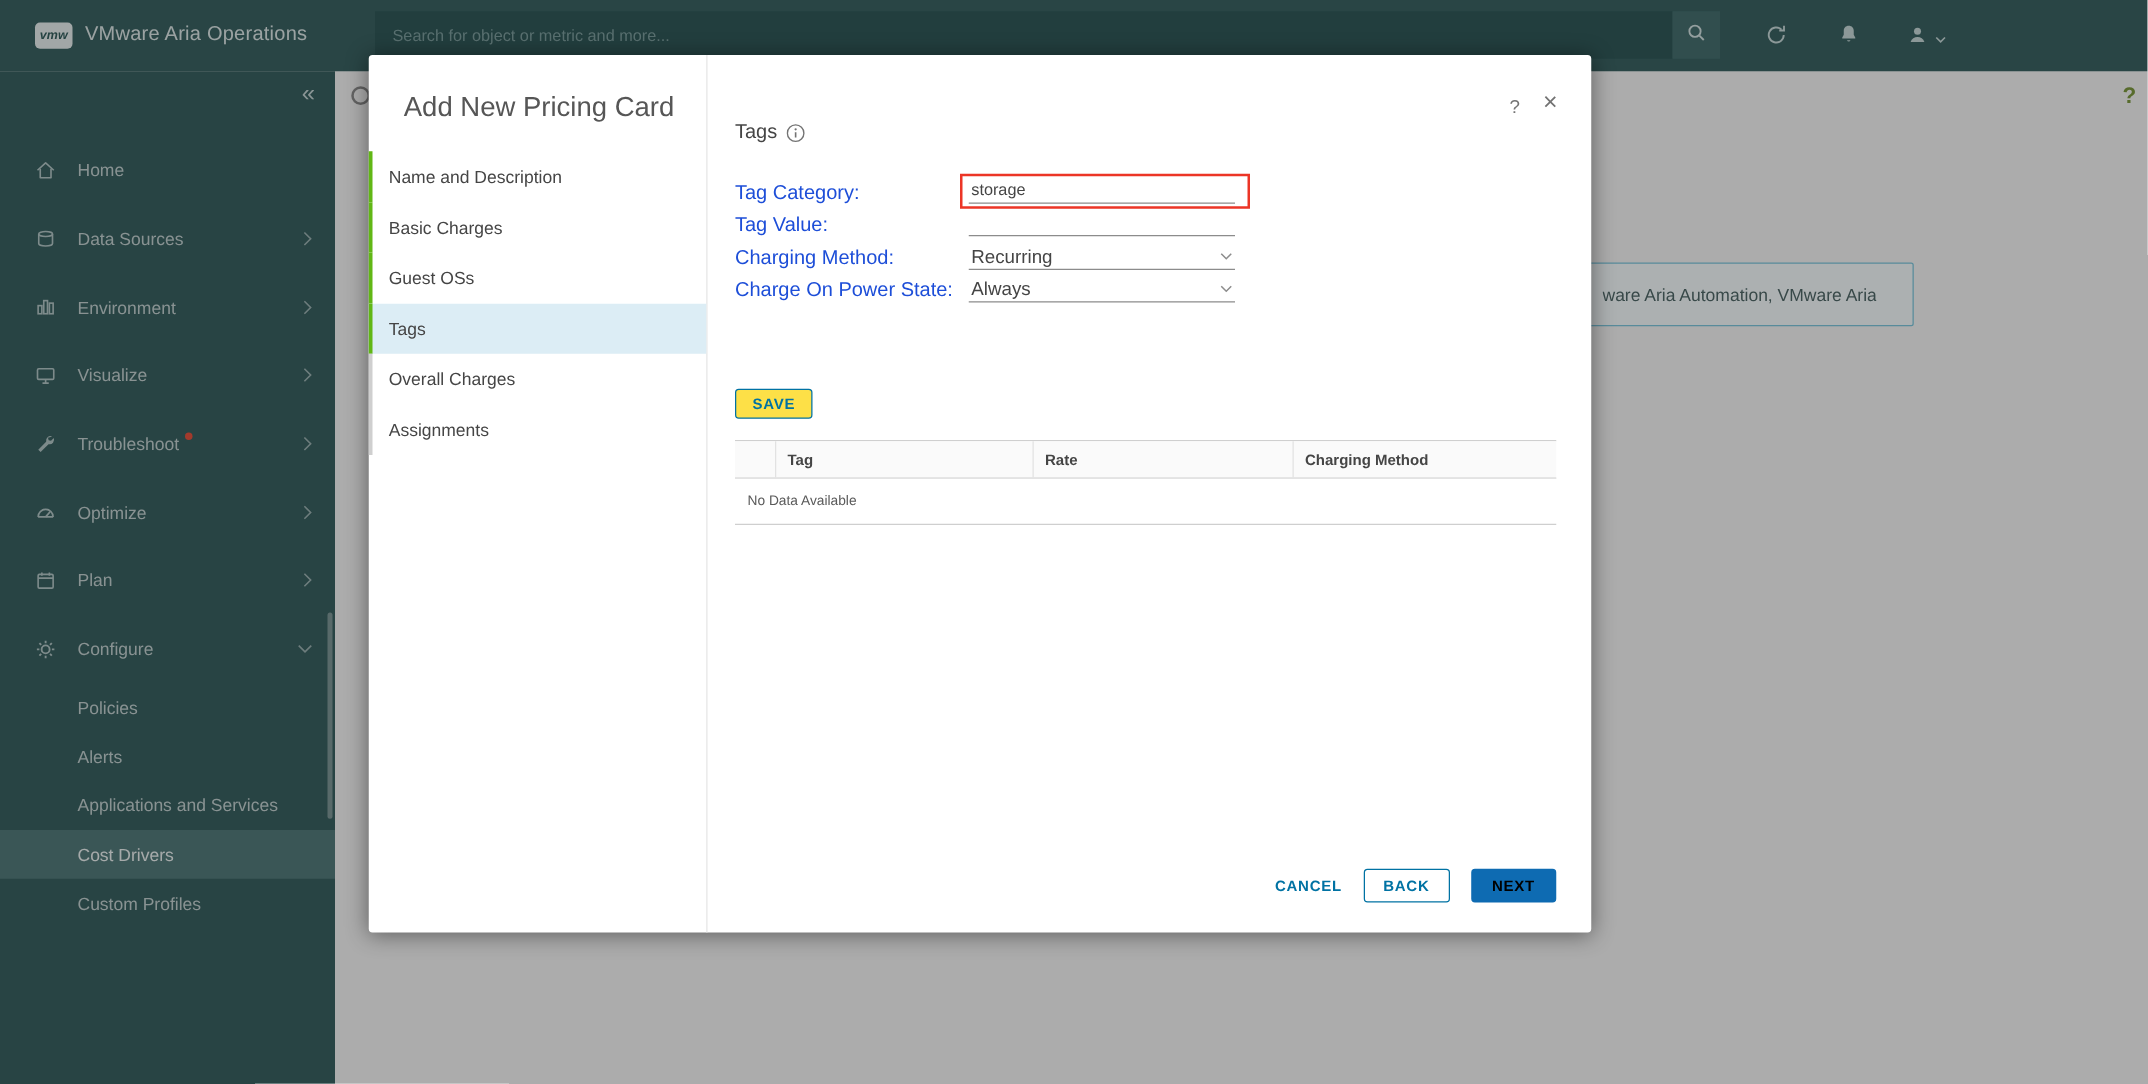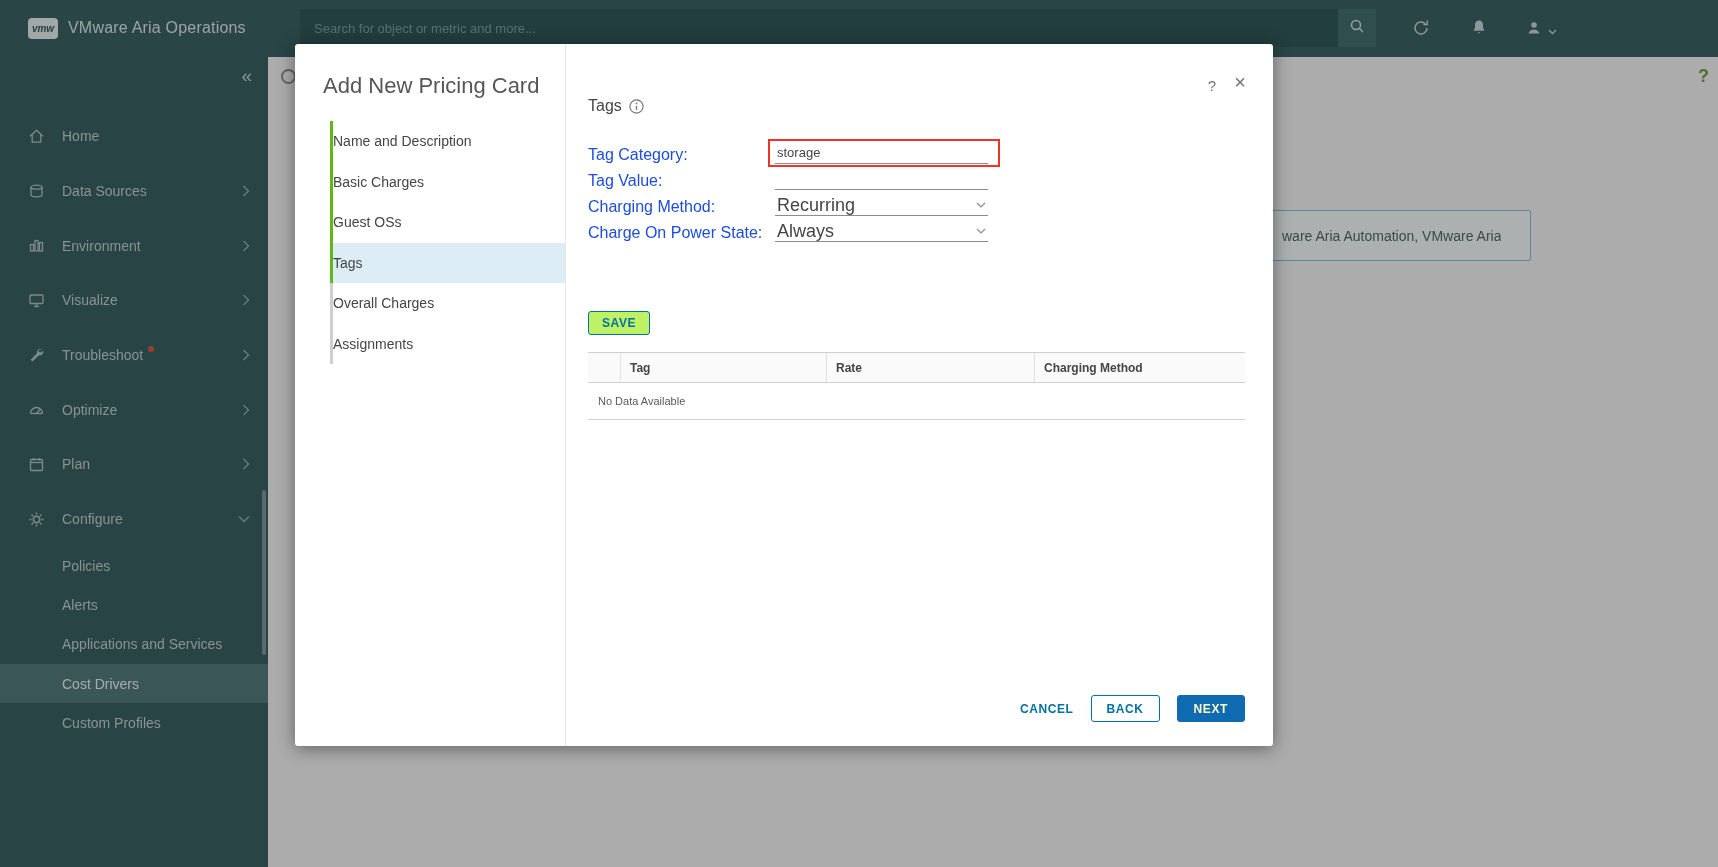--- a/index.html
+++ b/index.html
@@ -89,77 +89,77 @@
     box-shadow:0 2px 18px rgba(0,0,0,.45);
   }
   .modal-title { position:absolute; left:28px; top:29px; font-size:22px; color:#565656; font-weight:400; }
   .modal-help { position:absolute; top:33px; right:57px; color:#737373; font-size:15px; }
   .modal-close { position:absolute; top:28px; right:27px; color:#737373; font-size:20px; line-height:1; }
   .vdivider { position:absolute; left:270px; top:0; bottom:0; width:1px; background:#e6e6e6; }
 
   .steps { position:absolute; left:0; top:77px; width:270px; }
   .step {
     height:40.5px; display:flex; align-items:center;
-    margin-left:35px; 
+    padding-left:13px;
     border-left:3px solid #cfcfcf; font-size:14px; color:#454545;
   }
   .step.done, .step.current { border-left-color: var(--step-green, #61b715); }
   .step.current { background: var(--step-active-bg, #dcedf5); }
 
   .content { position:absolute; left:293px; top:0; right:0; bottom:0; }
   .section-head { position:absolute; left:0; top:53px; display:flex; align-items:center; gap:7px; font-size:16px; color:#454545; }
   .section-head .info { display:flex; }
 
   .form { position:absolute; left:0; top:97px; width:420px; }
   .frow { position:relative; height:26px; }
   .flabel { position:absolute; left:0; top:5px; font-size:16px; color:#1d4ed8; }
   .ffield { position:absolute; left:187px; top:2px; width:213px; }
   .u-input {
     width:100%; height:20px; border:none; outline:none; background:transparent;
     border-bottom:1px solid #8c8c8c; font-size:13px; color:#454545;
     font-family:inherit; padding:0 0 2px 2px;
   }
   .u-select {
     width:100%; height:21px; border-bottom:1px solid #8c8c8c;
-    display:flex; align-items:center; font-size:18px; color:#454545; padding-left:2px;
+    display:flex; align-items:center; font-size:15px; color:#454545; padding-left:2px;
     position:relative;
   }
   .u-select .sel-chev { position:absolute; right:2px; top:7px; display:flex; }
   .currency { position:absolute; left:174px; top:5px; font-size:13px; color:#454545; font-weight:bold; }
   .frow.base .ffield { left:209px; width:191px; }
   .u-number { position:relative; }
   .u-number .stepper { position:absolute; right:2px; top:1px; display:flex; flex-direction:column; gap:1px; }
 
   .red-annot {
     position:absolute; left:180px; top:95px; width:232px; height:28px;
     border:2px solid var(--annotation-red, #ec3526); z-index:3; pointer-events:none;
   }
 
   .btn { font-family:inherit; font-size:12px; font-weight:bold; letter-spacing:.6px;
          border-radius:3px; display:inline-flex; align-items:center; justify-content:center; }
   .save-btn {
     position:absolute; left:0; top:267px; height:24px; padding:0 13px;
-    background:#bef264; border:1px solid var(--accent-blue, #0072a3); color:var(--accent-blue, #0072a3);
+    background:#fde047; border:1px solid var(--accent-blue, #0072a3); color:var(--accent-blue, #0072a3);
   }
 
   .grid { position:absolute; left:0; top:308px; width:657px; border-top:1px solid #cfcfcf; }
   .grid-head { display:flex; height:30px; background:#fafafa; border-bottom:1px solid #cfcfcf; }
   .gh-cell {
     display:flex; align-items:center; padding-left:9px;
     font-size:12px; font-weight:bold; color:#454545;
   }
   .gh-cell + .gh-cell { border-left:1px solid #e2e2e2; }
   .gh-sel { width:32px; } .gh-tag { width:206px; } .gh-rate { width:208px; } .gh-method { width:211px; }
   .grid-body { height:37px; display:flex; align-items:center; padding-left:10px;
                font-size:11px; color:#5a5a5a; border-bottom:1px solid #cfcfcf; background:#fff; }
 
   .modal-footer { position:absolute; right:28px; bottom:24px; display:flex; align-items:center; gap:17px; }
   .link-btn { color:var(--accent-blue, #0072a3); background:none; border:none; height:27px; }
   .outline-btn { background:#fff; border:1px solid var(--accent-blue, #0072a3); color:var(--accent-blue, #0072a3); height:27px; padding:0 15px; }
-  .primary-btn { background:var(--primary-blue, #0e6bb2); border:1px solid var(--primary-blue, #0e6bb2); color:#fef9c3; height:27px; padding:0 16px; }
+  .primary-btn { background:var(--primary-blue, #0e6bb2); border:1px solid var(--primary-blue, #0e6bb2); color:#000000; height:27px; padding:0 16px; }
 </style>
 </head>
 <body>
 
 <div class="topbar" data-interactable="false">
   <div class="logo-box" data-interactable="false">
       <span data-interactable="false">vmw</span>
     </div>
   <div class="topbar-title" data-interactable="false">VMware Aria Operations</div>
   <div class="search-wrap" data-interactable="false">

